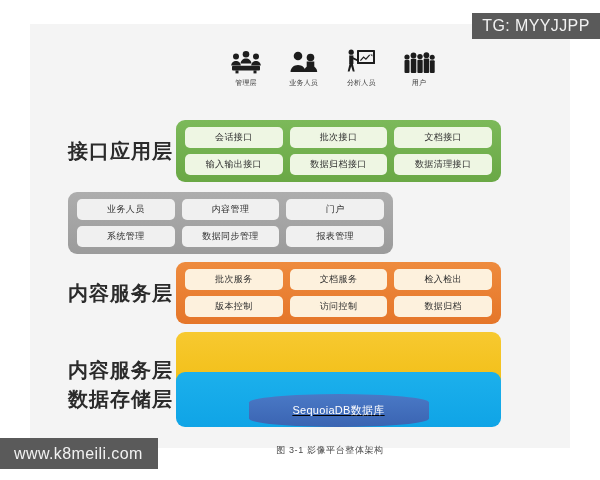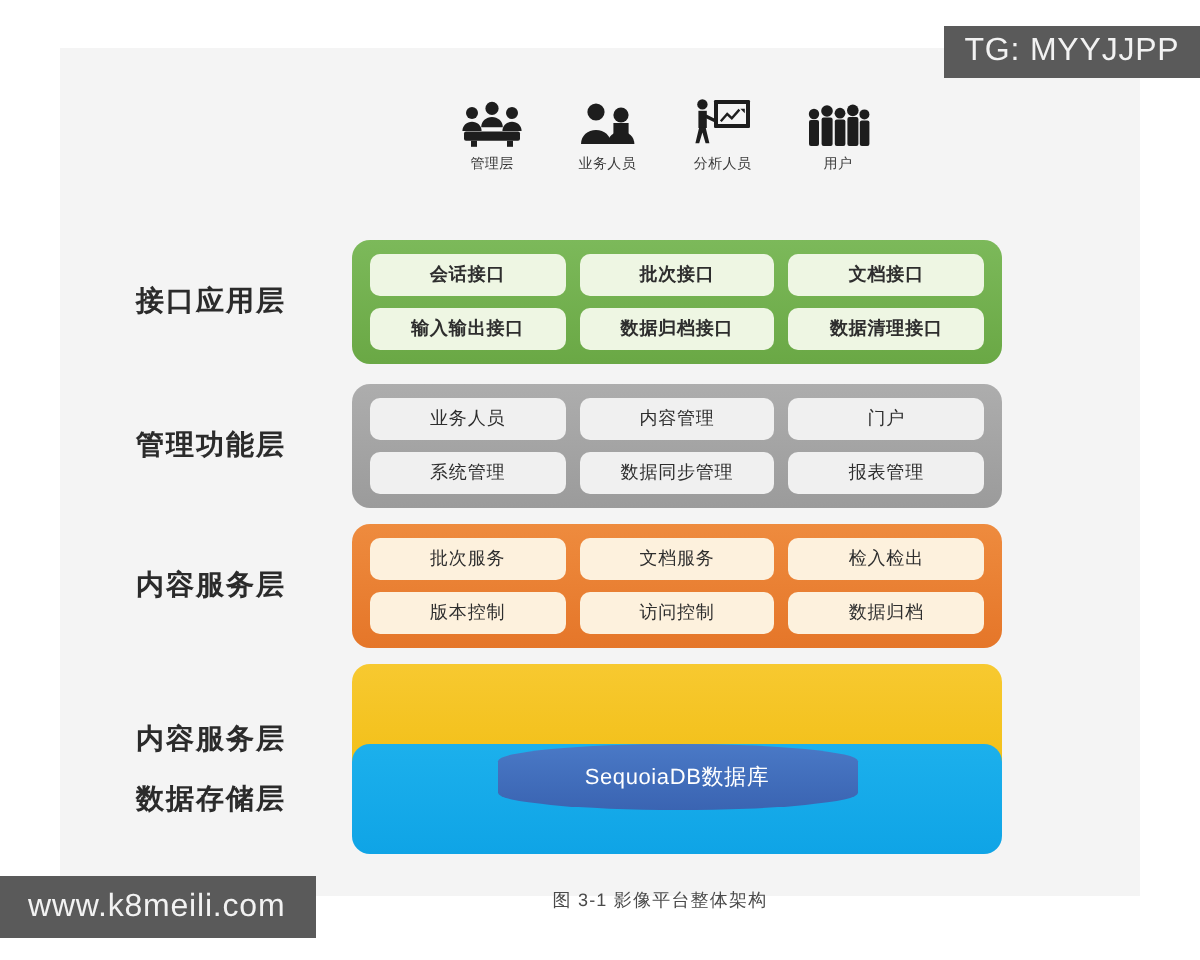--- a/index.html
+++ b/index.html
@@ -83,21 +83,21 @@
 
   
   .layer-row {
     position: absolute;
     left: 38px;
     display: flex;
     align-items: center;
   }
   .layer-label {
     width: 108px;
-    font-size: 14px;
+    font-size: 20px;
     font-weight: bold;
     color: #2b2b2b;
     letter-spacing: 1px;
     text-align: left;
     flex: none;
   }
   .layer-band {
     width: 325px;
     border-radius: 9px;
     box-sizing: border-box;
@@ -122,21 +122,21 @@
     justify-content: center;
     letter-spacing: 0.4px;
     white-space: nowrap;
   }
 
   
   #layer-interface { top: 96px; }
   #band-interface {
     background: linear-gradient(180deg, #7cb95a 0%, #6aa845 100%);
   }
-  #band-interface .cell { background: #eef6e3; font-weight: bold; }
+  #band-interface .cell { background: #eef6e3; }
 
   
   #layer-management { top: 168px; }
   #band-management {
     background: linear-gradient(180deg, #adadad 0%, #9b9b9b 100%);
   }
   #band-management .cell { background: #f0f0f0; }
 
   
   #layer-content { top: 238px; }
@@ -161,22 +161,23 @@
     width: 118px;
     background: #fdeedf;
     height: 20px;
   }
 
   
   #layer-data-storage { top: 348px; }
   #band-data-storage {
     background: linear-gradient(180deg, #1cb0ec 0%, #0fa4e6 100%);
     height: 55px;
-    justify-content: flex-start;
+    justify-content: flex-end;
     padding: 0;
+    text-decoration: underline;
   }
   #band-data-storage .db-wrap {
     display: flex;
     justify-content: center;
   }
   .db-cylinder {
     width: 180px;
     height: 33px;
     border-radius: 50% / 26%;
     background: linear-gradient(180deg, #4a79c6 0%, #3a64b2 100%);
@@ -294,21 +295,20 @@
       </div>
       <div class="band-line">
         <div class="cell">输入输出接口</div>
         <div class="cell">数据归档接口</div>
         <div class="cell">数据清理接口</div>
       </div>
     </div>
   </div>
 
   <div class="layer-row" id="layer-management">
-    <div class="layer-label">管理功能层</div>
     <div class="layer-band" id="band-management">
       <div class="band-line">
         <div class="cell">业务人员</div>
         <div class="cell">内容管理</div>
         <div class="cell">门户</div>
       </div>
       <div class="band-line">
         <div class="cell">系统管理</div>
         <div class="cell">数据同步管理</div>
         <div class="cell">报表管理</div>

